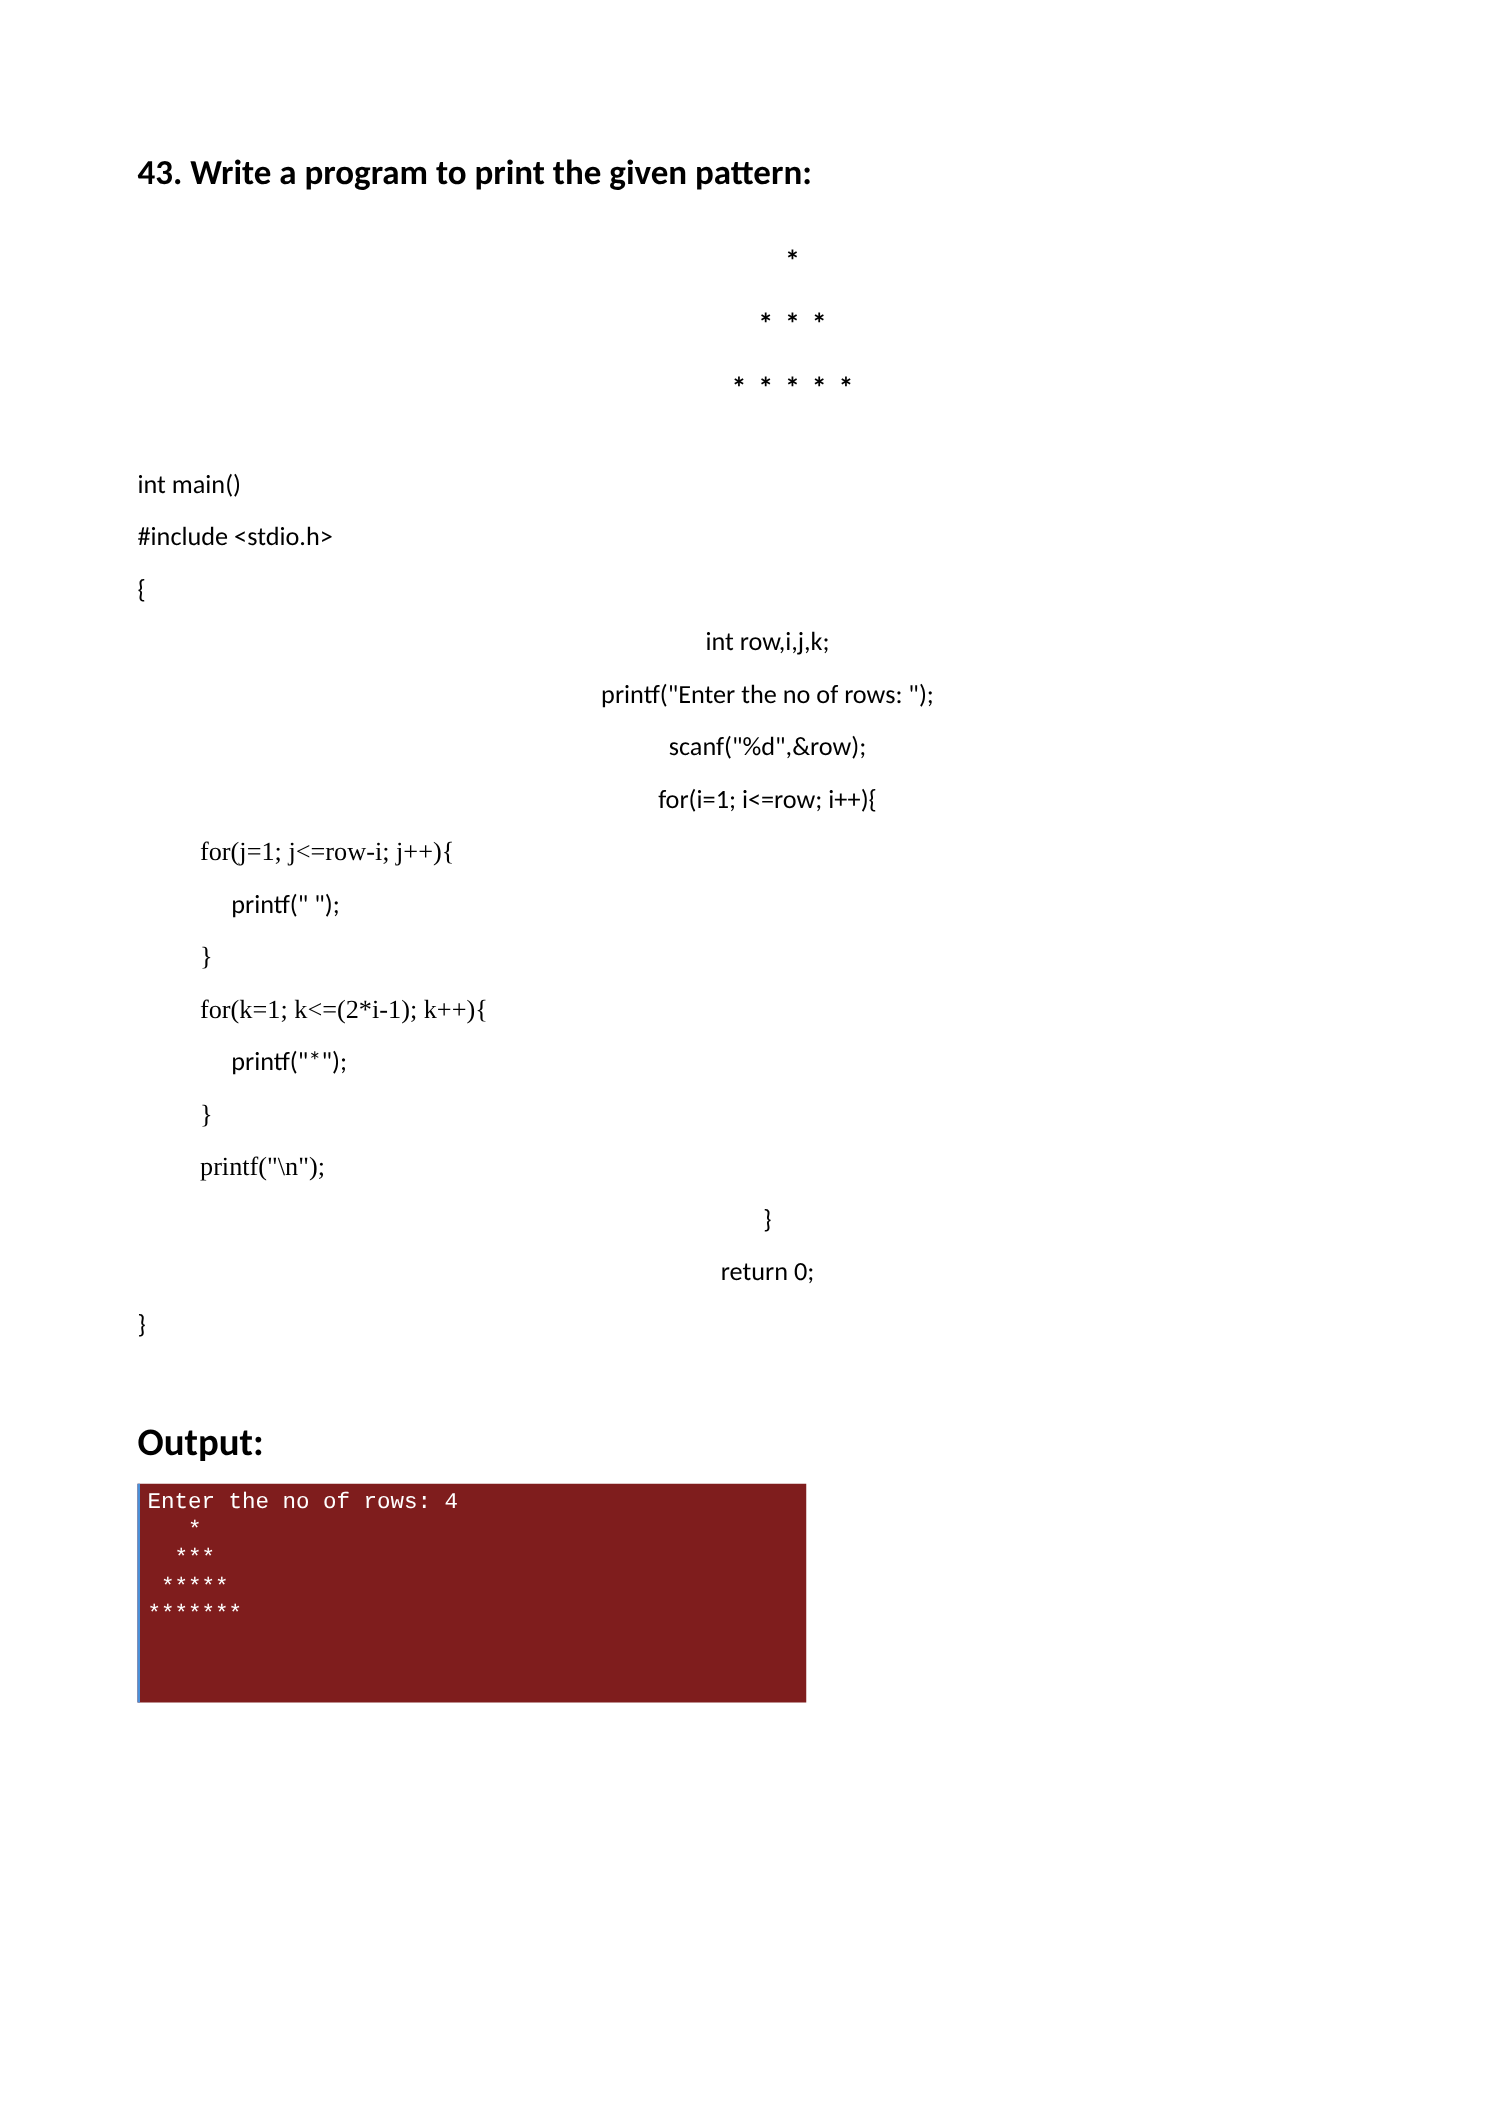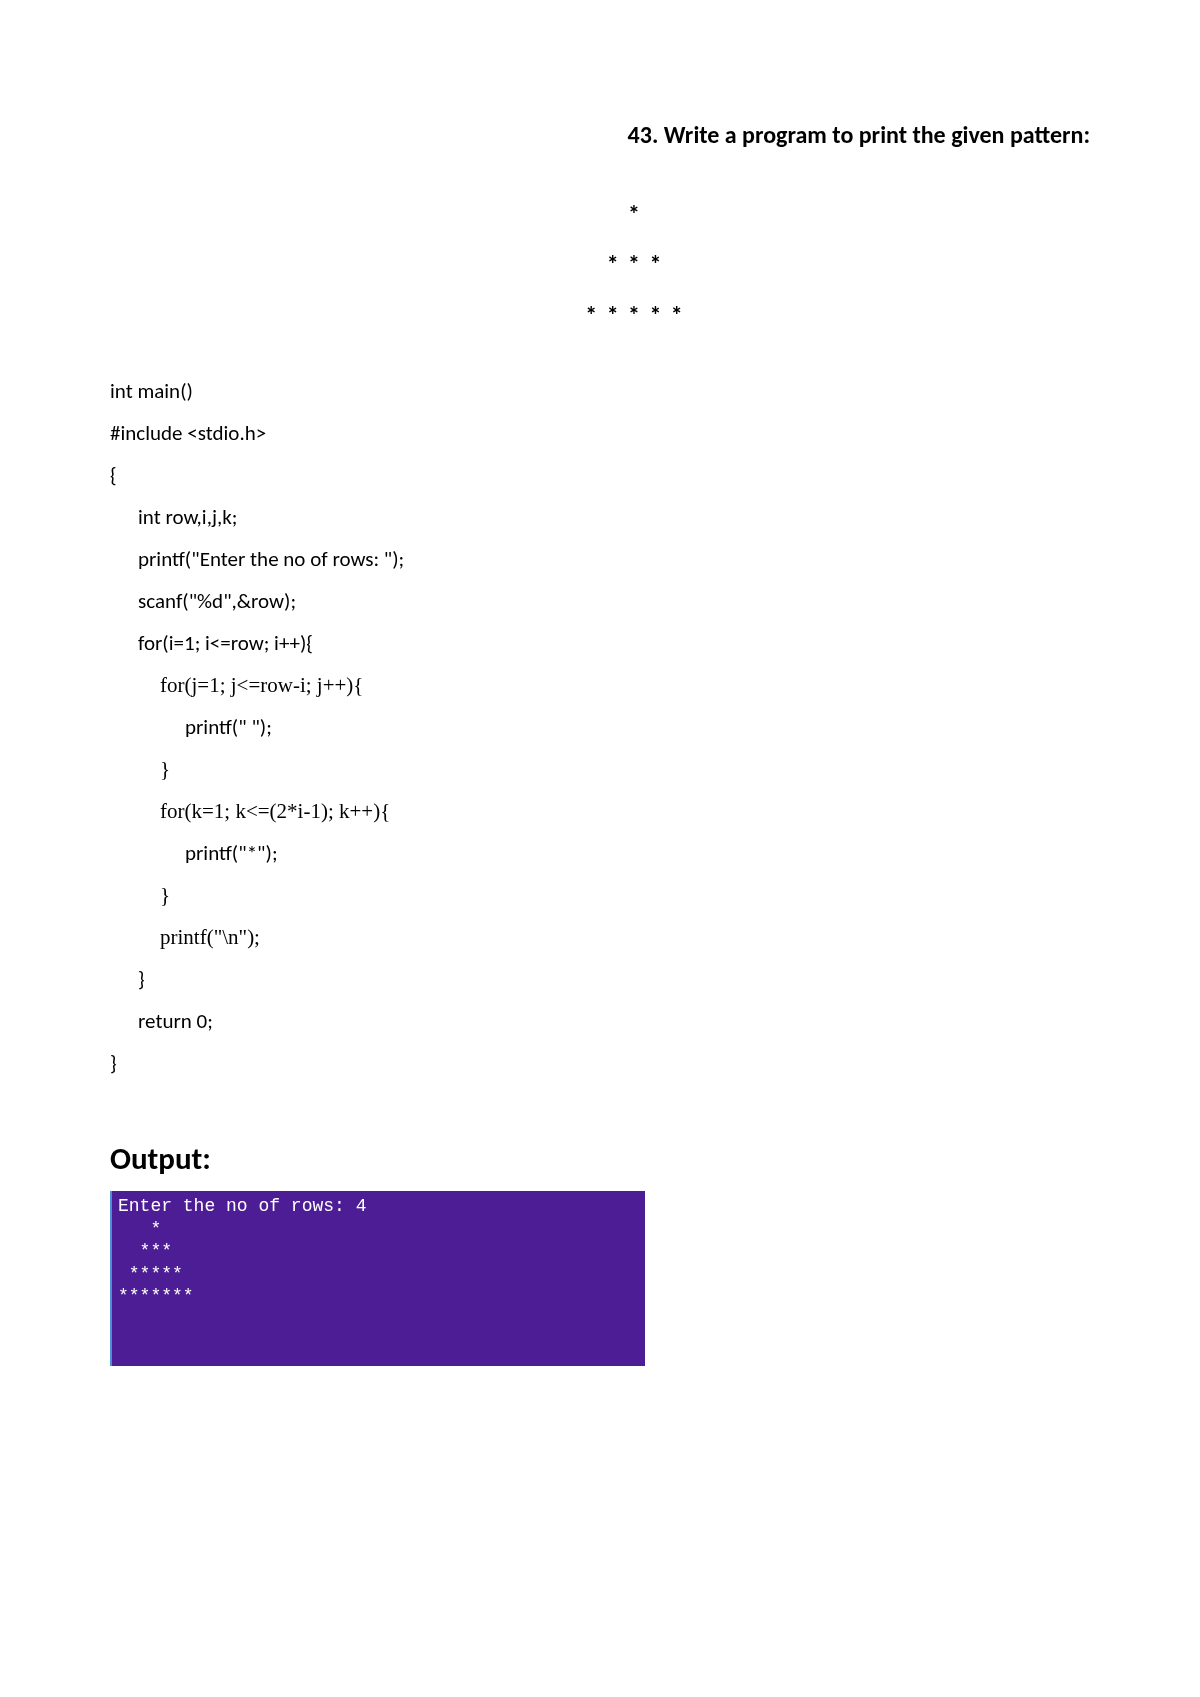--- a/index.html
+++ b/index.html
@@ -9,24 +9,23 @@
     }
     body {
       width: 1200px;
       height: 1697px;
       background: #ffffff;
       font-family: Calibri, Arial, sans-serif;
       color: #000000;
       padding: 120px 110px;
     }
     .heading {
-      font-size: 24px;
+      font-size: 28px;
       font-weight: bold;
-      margin-bottom: 40px;
-      text-align: right;
+      margin-bottom: 30px;
     }
     .pattern-block {
       text-align: center;
       margin-left: 70px;
       margin-bottom: 30px;
     }
     .pattern-line {
       font-size: 24px;
       font-weight: bold;
       line-height: 2.1;
@@ -34,36 +33,37 @@
     }
     .code-block {
       font-size: 21px;
       line-height: 2.0;
     }
     .code-line {
       white-space: pre;
     }
     .indent-1 {
       padding-left: 28px;
+      text-align: center;
     }
     .indent-2 {
       padding-left: 50px;
       font-family: Liberation Serif, serif;
     }
     .indent-3 {
       padding-left: 75px;
     }
     .output-heading {
       font-size: 31px;
       font-weight: bold;
       margin-top: 55px;
       margin-bottom: 14px;
     }
     .terminal {
-      background: #4c1d95;
+      background: #7f1d1d;
       color: #ffffff;
       width: 535px;
       height: 175px;
       padding: 4px 6px;
       border-left: 2px solid #4a90d9;
       font-family: "Courier New", monospace;
       font-size: 18px;
       line-height: 1.25;
       white-space: pre;
     }

